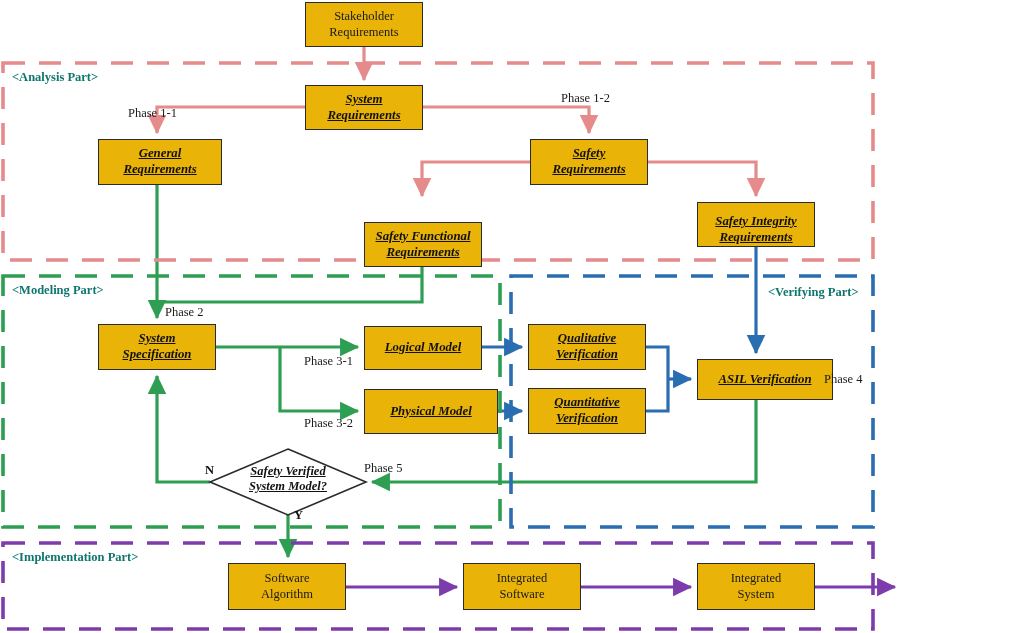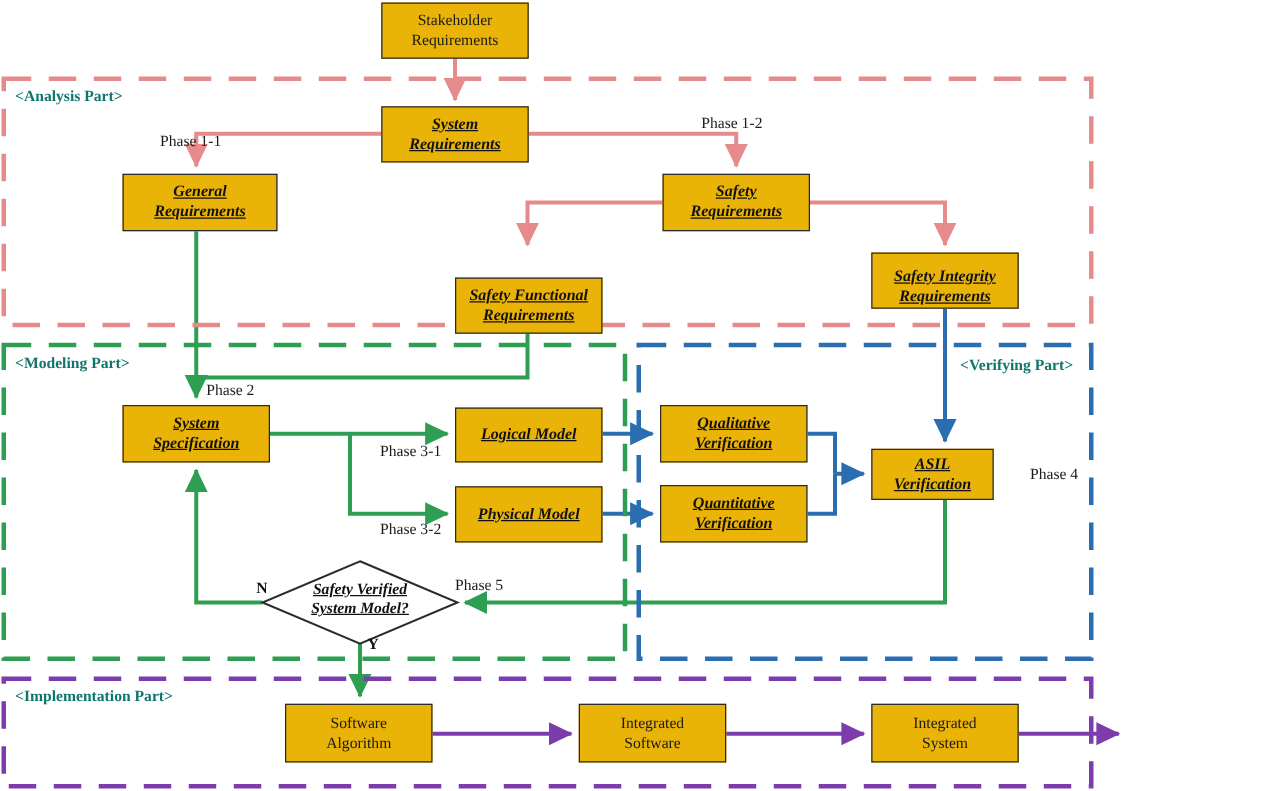--- a/index.html
+++ b/index.html
@@ -182,30 +182,30 @@
     </div>
   <div class="node emph" style="left:697px; top:202px; width:118px; height:45px;align-items:flex-end;">
       <span class="label">Safety Integrity<br>Requirements</span>
     </div>
   <div class="node emph" style="left:98px; top:324px; width:118px; height:46px;">
       <span class="label">System<br>Specification</span>
     </div>
   <div class="node emph" style="left:364px; top:326px; width:118px; height:44px;">
       <span class="label">Logical Model</span>
     </div>
-  <div class="node emph" style="left:364px; top:389px; width:118px; height:45px;">
+  <div class="node emph" style="left:364px; top:389px; width:134px; height:45px;">
       <span class="label">Physical Model</span>
     </div>
   <div class="node emph" style="left:528px; top:324px; width:118px; height:46px;">
       <span class="label">Qualitative<br>Verification</span>
     </div>
   <div class="node emph" style="left:528px; top:388px; width:118px; height:46px;">
       <span class="label">Quantitative<br>Verification</span>
     </div>
-  <div class="node emph" style="left:697px; top:359px; width:98px; height:41px;">
+  <div class="node emph" style="left:697px; top:359px; width:136px; height:41px;">
       <span class="label">ASIL Verification</span>
     </div>
   <div class="node plain" style="left:228px; top:563px; width:118px; height:47px;">
       <span class="label">Software<br>Algorithm</span>
     </div>
   <div class="node plain" style="left:463px; top:563px; width:118px; height:47px;">
       <span class="label">Integrated<br>Software</span>
     </div>
   <div class="node plain" style="left:697px; top:563px; width:118px; height:47px;">
       <span class="label">Integrated<br>System</span>

